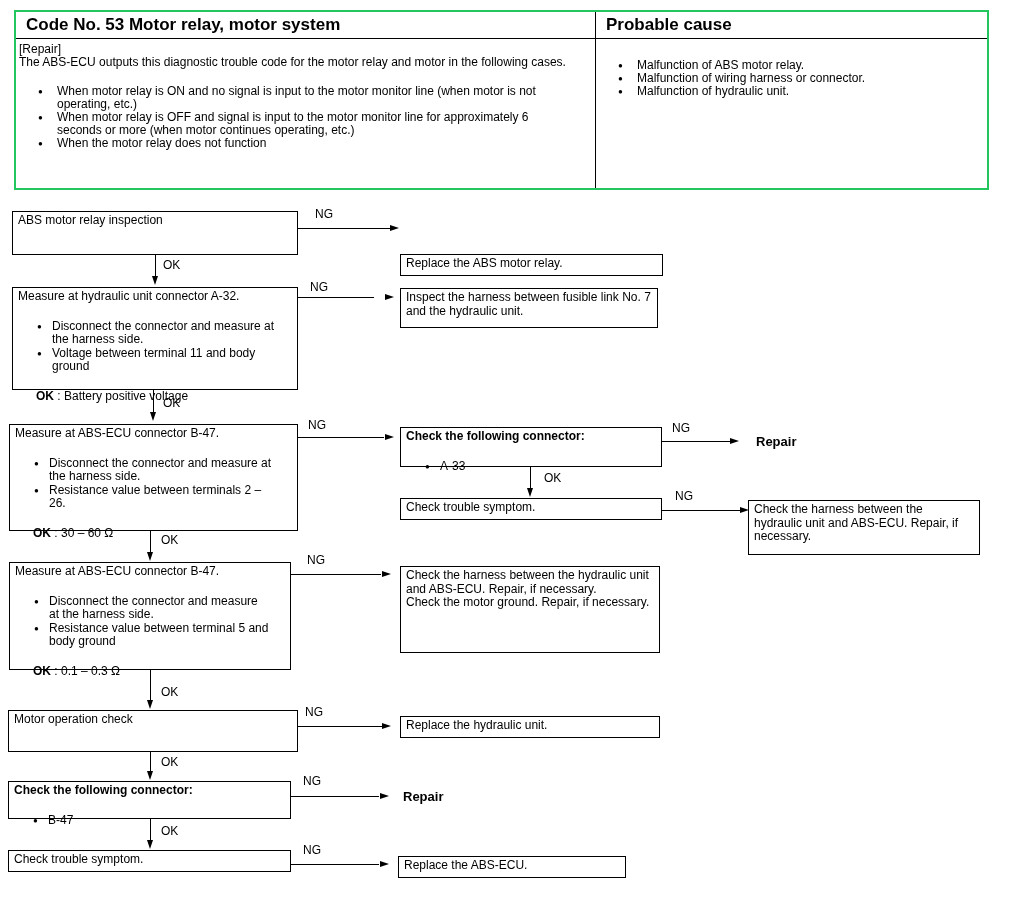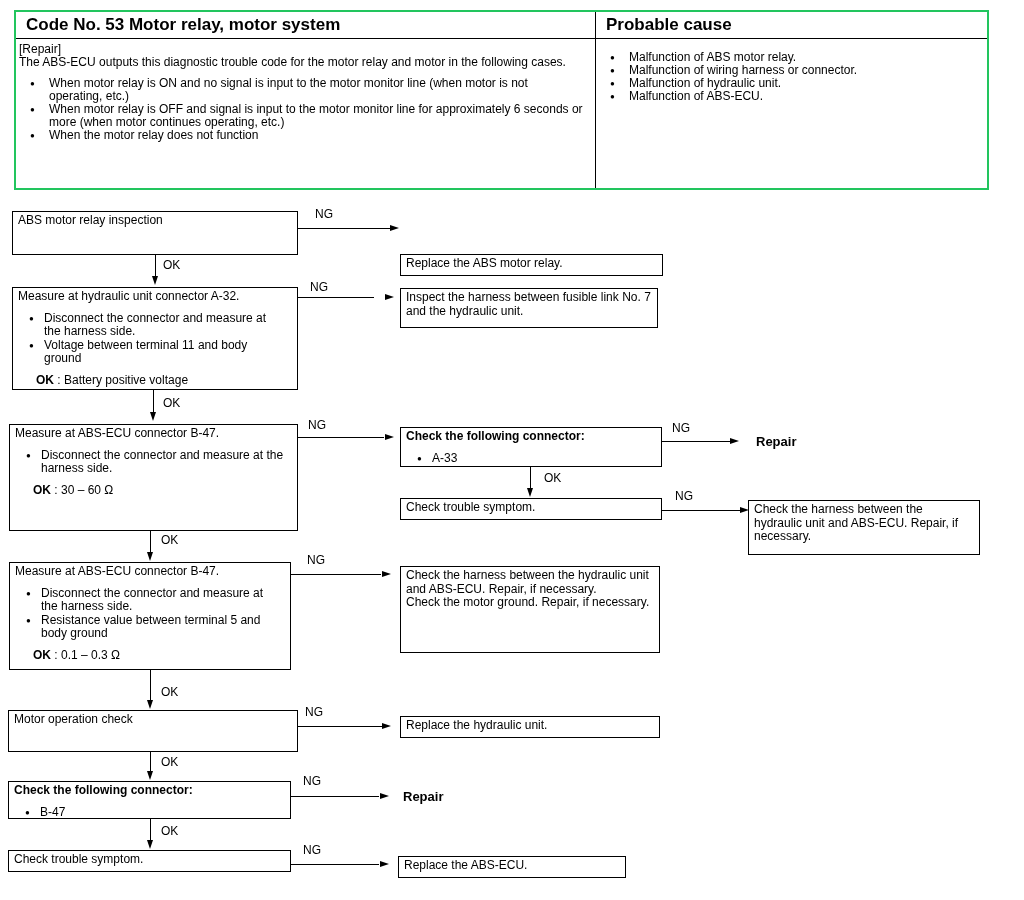--- a/index.html
+++ b/index.html
@@ -7,21 +7,21 @@
          font-family:"Liberation Sans", sans-serif; color:#000; font-size:12px; }
   .box { position:absolute; border:1.5px solid #000; box-sizing:border-box; padding:2px 5px;
          line-height:13.5px; font-size:12px; background:#fff; }
   .header-table { position:absolute; left:14px; top:10px; width:975px; height:180px;
                   border:2px solid #22c55e; box-sizing:border-box; }
   .col-left { position:absolute; left:0; top:0; width:580px; height:100%; border-right:1.5px solid #000; box-sizing:border-box; }
   .col-right { position:absolute; left:580px; top:0; right:0; height:100%; }
   .hdr { height:27px; border-bottom:1.5px solid #000; font-weight:bold; font-size:17px;
          padding:3px 10px; box-sizing:border-box; }
   .body { padding:4px 3px; font-size:12px; line-height:13px; }
-  ul { margin:8px; padding:0; list-style:none; }
+  ul { margin:16px; padding:0; list-style:none; }
   li { position:relative; padding-left:22px; }
   li::before { content:"\25CF"; position:absolute; left:3px; top:0; font-size:8px; }
   .bold { font-weight:bold; }
   .lbl { position:absolute; font-size:12px; }
   .hline { position:absolute; height:0; border-top:1px solid #000; }
   .vline { position:absolute; width:0; border-left:1px solid #000; }
   .arrow-r { position:absolute; width:0; height:0; border-top:3px solid transparent; border-bottom:3px solid transparent; border-left:9px solid #000; }
   .arrow-d { position:absolute; width:0; height:0; border-left:3px solid transparent; border-right:3px solid transparent; border-top:9px solid #000; }
   .result-text { position:absolute; font-weight:bold; font-size:13px; }
 </style>
@@ -41,21 +41,20 @@
       </ul>
     </div>
   </div>
   <div class="col-right">
     <div class="hdr">Probable cause</div>
     <div class="body">
       <ul>
         <li>Malfunction of ABS motor relay.</li>
         <li>Malfunction of wiring harness or connector.</li>
         <li>Malfunction of hydraulic unit.</li>
-        <li>Malfunction of ABS-ECU.</li>
       </ul>
     </div>
   </div>
 </div>
 
 <div class="box" style="left:12px;top:211px;width:286px;height:44px;">
   <span>ABS motor relay inspection</span>
 </div>
 <div class="lbl" style="left:315px;top:207px;">NG</div>
 <div class="hline" style="left:298px;top:228px;width:95px;"></div>
@@ -84,20 +83,21 @@
 </div>
 
 <div class="vline" style="left:153px;top:390px;height:24px;"></div>
 <div class="arrow-d" style="left:150px;top:412px;"></div>
 <div class="lbl" style="left:163px;top:396px;">OK</div>
 
 <div class="box" style="left:9px;top:424px;width:289px;height:107px;">
   <div>Measure at ABS-ECU connector B-47.</div>
   <ul>
     <li style="padding-left:18px">Disconnect the connector and measure at the harness side.</li>
+    <li style="padding-left:18px">Resistance value between terminals 2 – 26.</li>
   </ul>
   <div style="padding-left:18px"><span class="bold">OK</span><span> : 30 – 60 Ω</span></div>
 </div>
 <div class="lbl" style="left:308px;top:418px;">NG</div>
 <div class="hline" style="left:298px;top:437px;width:86px;"></div>
 <div class="arrow-r" style="left:385px;top:434px;"></div>
 <div class="box" style="left:400px;top:427px;width:262px;height:40px;">
   <div class="bold">Check the following connector:</div>
   <ul>
       <li style="padding-left:18px">A-33</li>

